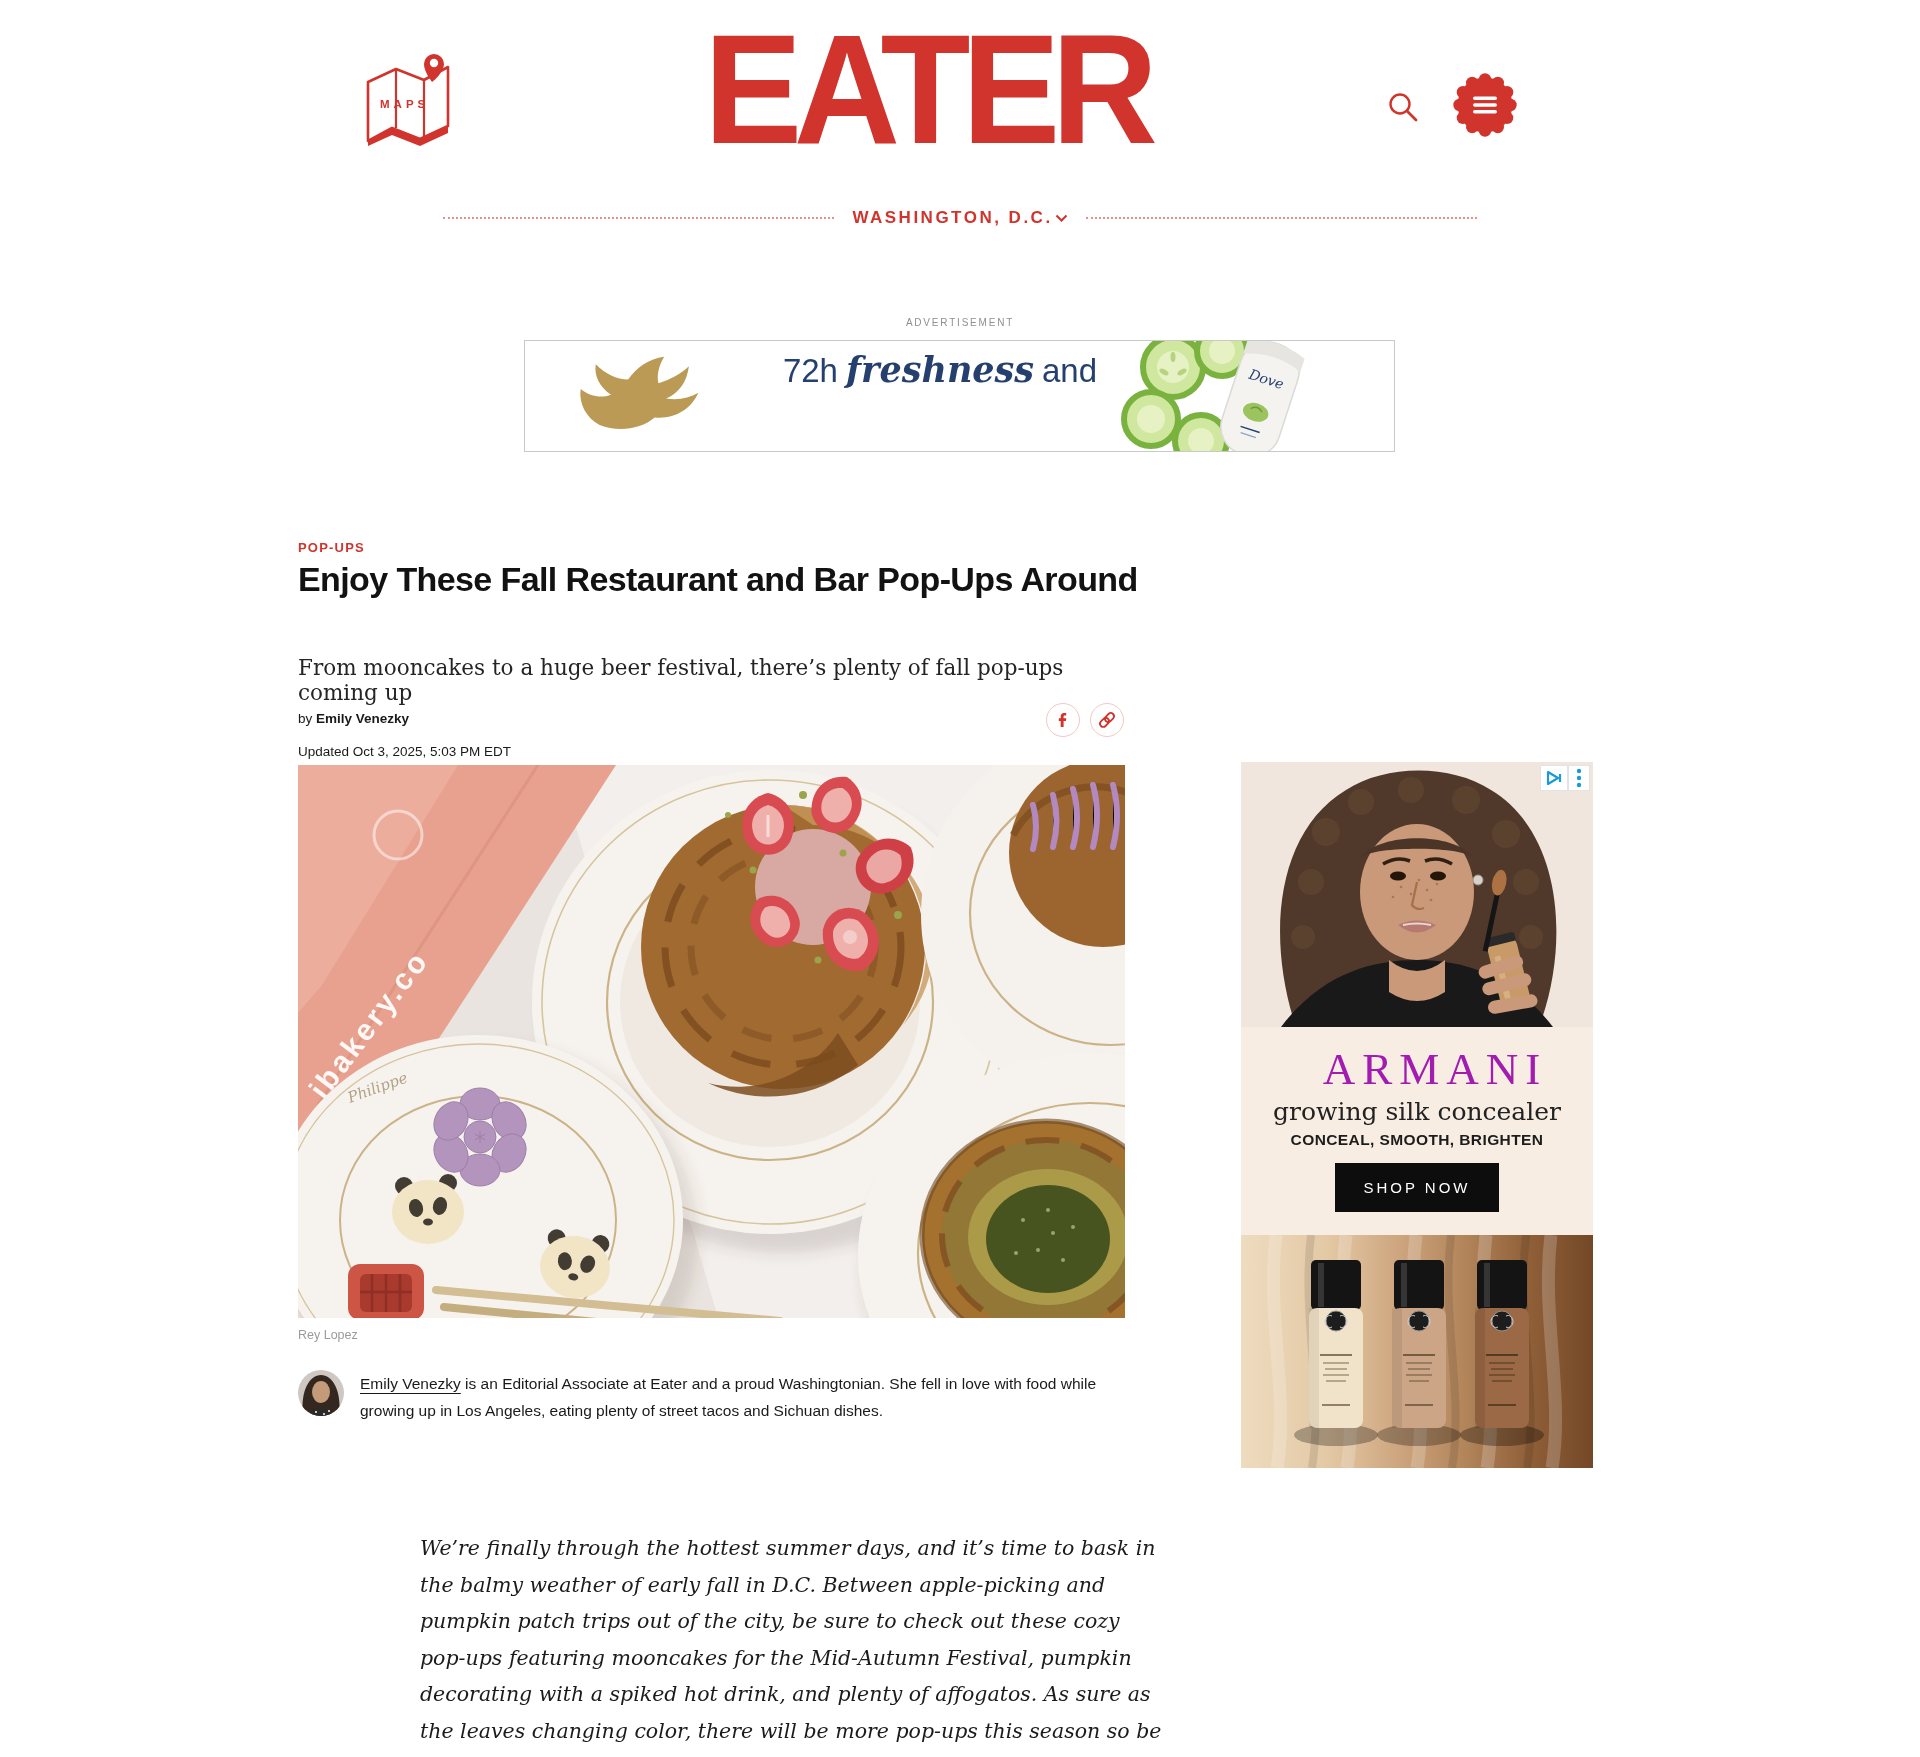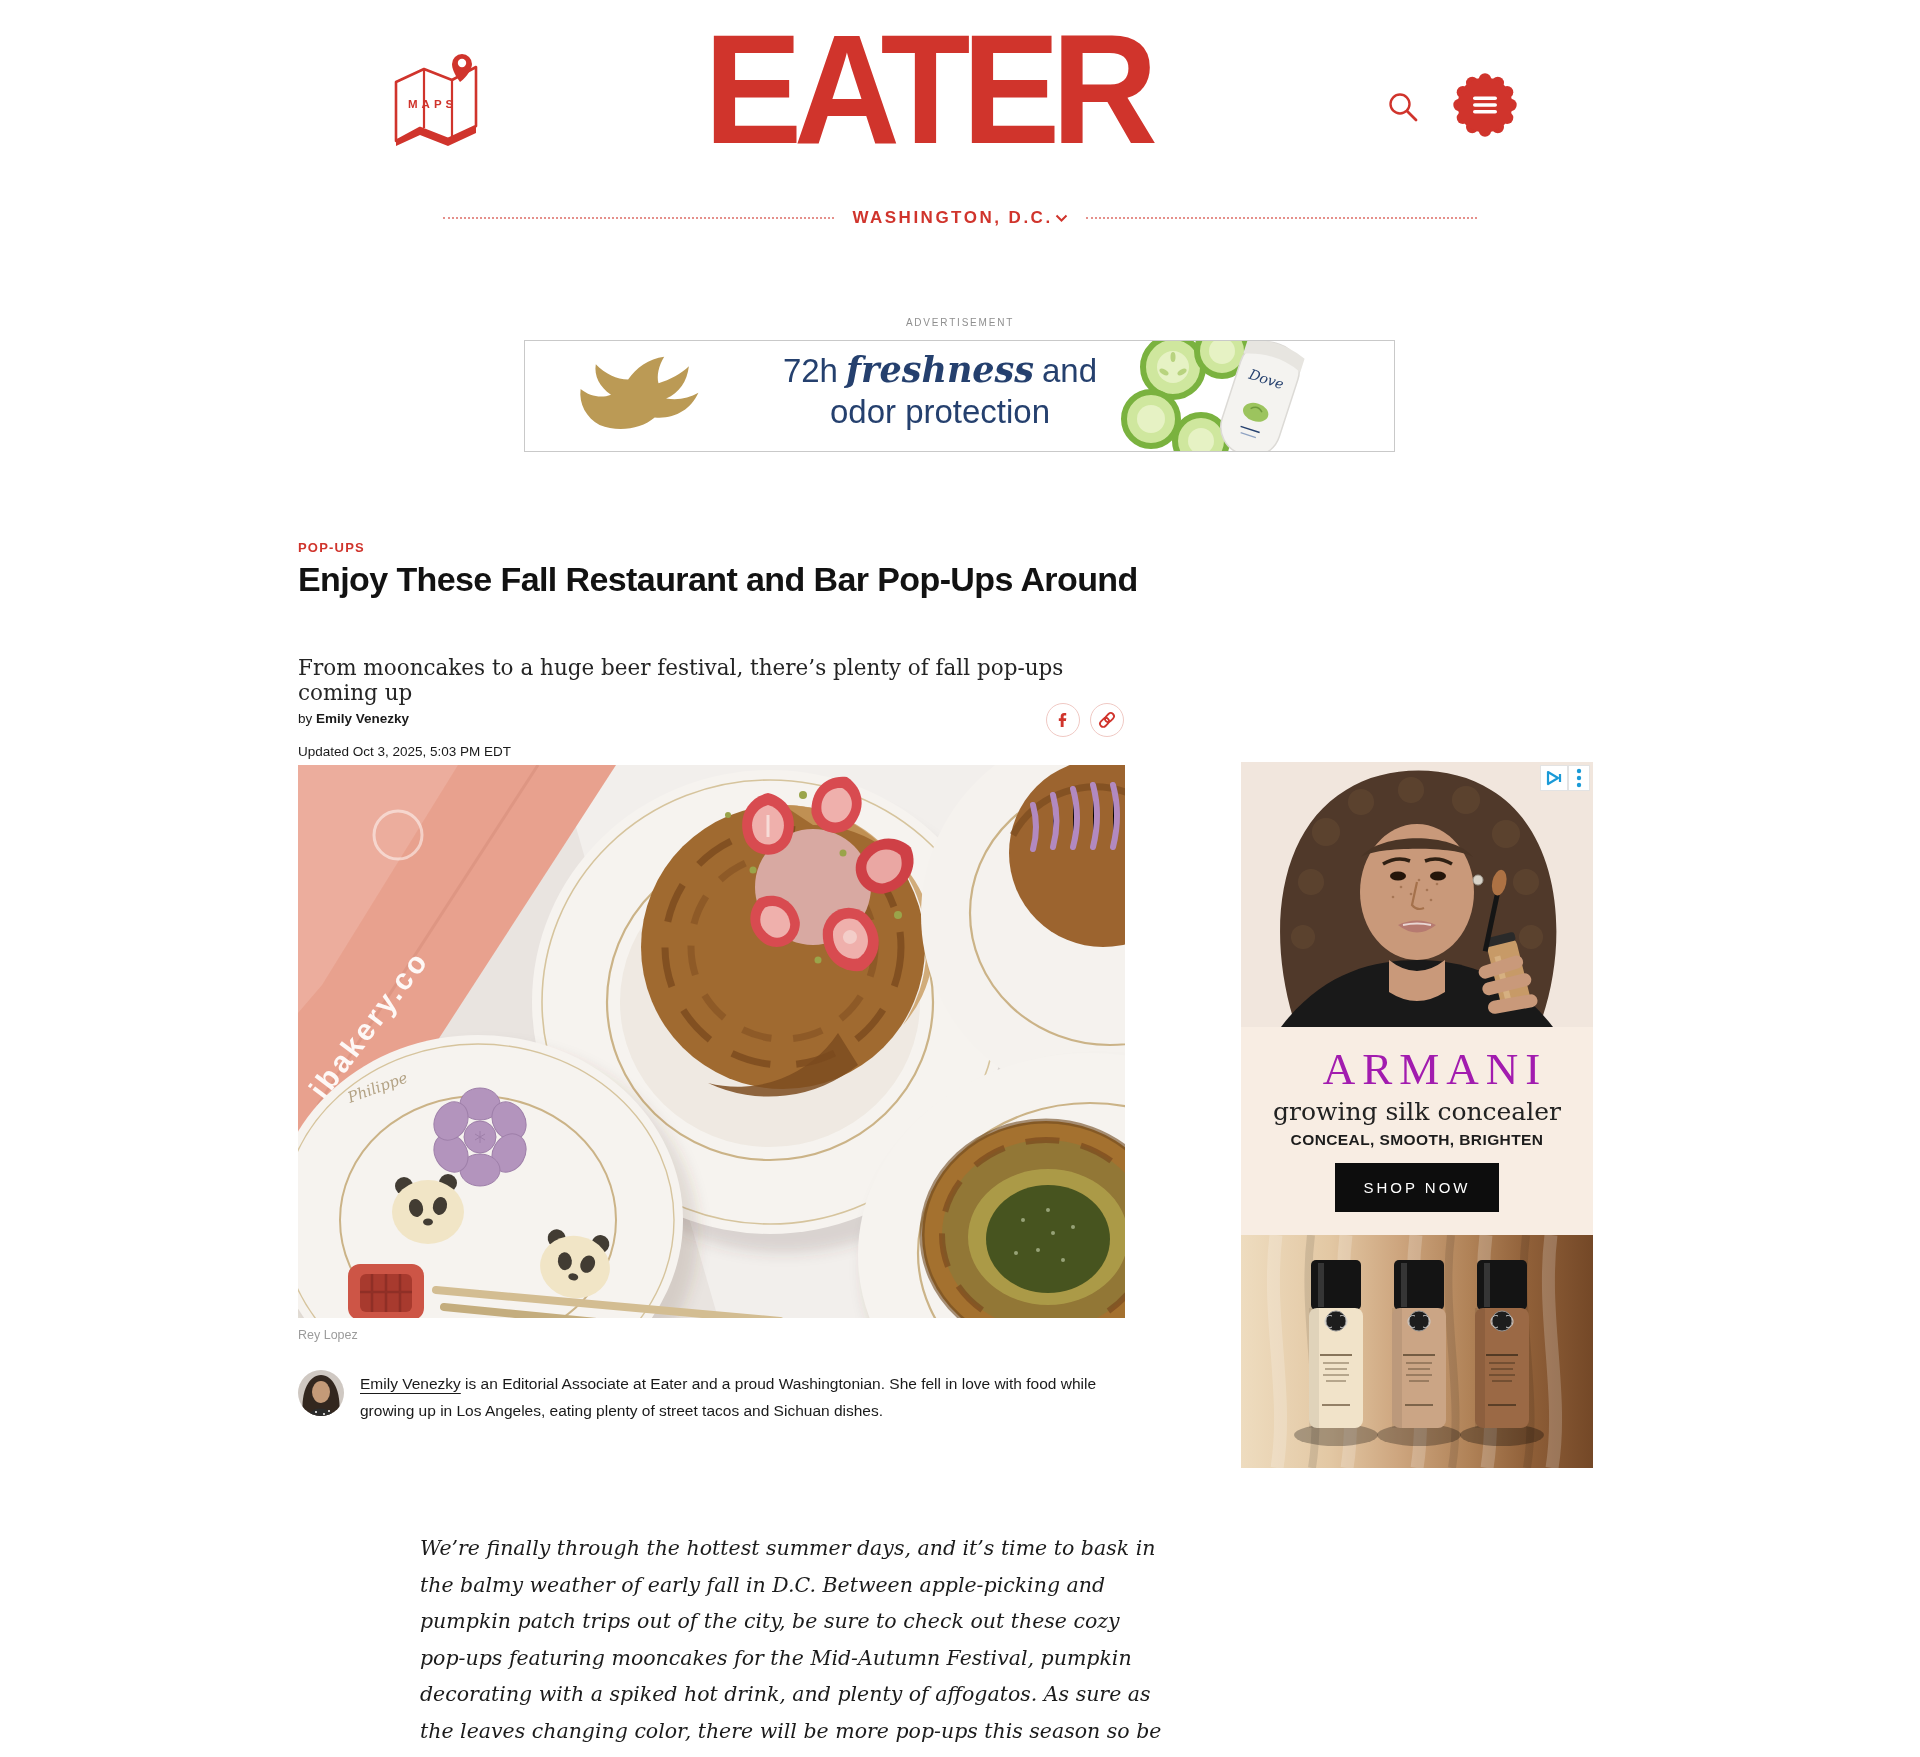--- a/index.html
+++ b/index.html
@@ -2,21 +2,21 @@
 <html><head>
 <meta charset="utf-8">
 <style>
   * { margin:0; padding:0; box-sizing:border-box; }
   html,body { background:#fff; }
   body { width:1920px; height:1757px; position:relative; overflow:hidden;
          font-family:"Liberation Sans", sans-serif; color:#121212; }
   .abs { position:absolute; }
 
   
-  .maps-link { left:384px; top:52px; width:102px; height:100px; cursor:pointer;text-decoration:underline; }
+  .maps-link { left:356px; top:52px; width:102px; height:100px; cursor:pointer;text-decoration:underline; }
   .logo { left:704px; top:22px; width:480px; height:135px; color:#d0342c;
           font-weight:700; font-size:155px; line-height:135px; letter-spacing:-9px;
           transform:scale(0.95,1.0); transform-origin:left top; white-space:nowrap; }
   .search-btn { left:1386px; top:90px; width:34px; height:34px; cursor:pointer; background:none; border:none; }
   .menu-btn { left:1452px; top:72px; width:66px; height:66px; cursor:pointer; background:none; border:none; }
   .city-row { left:443px; top:204px; width:1034px; height:28px; display:flex; align-items:center; }
   .dotted { flex:1; border-top:2px dotted rgba(208,52,44,0.55); }
   .city { margin:0 18px; display:flex; align-items:center; gap:2px; cursor:pointer;
           color:#d0342c; font-weight:700; font-size:17px; letter-spacing:2.5px; }
 
@@ -173,21 +173,20 @@
       <ellipse cx="0" cy="14" rx="13" ry="9" fill="#9cc45e"></ellipse>
       <path d="M-6,12 Q0,6 6,12" stroke="#6f9a3c" stroke-width="1.5" fill="none"></path>
       <line x1="-10" y1="32" x2="10" y2="32" stroke="#25406e" stroke-width="1.4"></line>
       <line x1="-8" y1="38" x2="8" y2="38" stroke="#8ea2c2" stroke-width="1.2"></line>
     </g>
   </svg>
   <div class="dove-text">
     <div class="dove-l1">
       <span>72h</span><span class="dove-script">freshness</span><span>and</span>
     </div>
-    <div class="dove-l2">odor protection</div>
   </div>
 </div>
 
 <a class="abs category">POP-UPS</a>
 
 <h1 class="abs title">
   <div>Enjoy These Fall Restaurant and Bar Pop-Ups Around</div>
 </h1>
 
 <div class="abs dek">From mooncakes to a huge beer festival, there’s plenty of fall pop-ups coming up</div>

